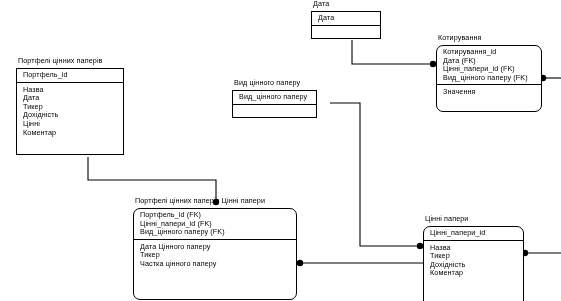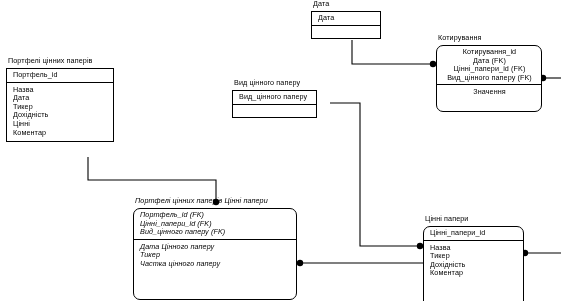--- a/index.html
+++ b/index.html
@@ -107,21 +107,21 @@
       <path class="conn-line" d="M 330 103 L 360 103 L 360 246 L 417 246"></path>
       <circle class="conn-dot" cx="420" cy="246" r="3.2"></circle>
       <path class="conn-line" d="M 301 263 L 423 263"></path>
       <circle class="conn-dot" cx="300" cy="263" r="3.2"></circle>
       <path class="conn-line" d="M 544 78 L 561 78"></path>
       <circle class="conn-dot" cx="543" cy="78" r="3.2"></circle>
       <path class="conn-line" d="M 526 253 L 561 253"></path>
       <circle class="conn-dot" cx="525" cy="253" r="3.2"></circle>
     </svg>
   <div id="entities-layer">
-      <div class="entity" style="left: 6px; top: 68px; width: 108px; height: 74px;">
+      <div class="entity" style="left: 16px; top: 68px; width: 108px; height: 87px;">
         <div class="entity-shadow"></div>
         <div class="entity-title">Портфелі цінних паперів</div>
         <div class="entity-box">
           <div class="pk-section">
             <div class="field">Портфель_id</div>
           </div>
           <div class="divider"></div>
           <div class="attr-section">
             <div class="field">Назва</div>
             <div class="field">Дата</div>
@@ -147,37 +147,37 @@
         <div class="entity-shadow"></div>
         <div class="entity-title">Вид цінного паперу</div>
         <div class="entity-box">
           <div class="pk-section">
             <div class="field">Вид_цінного паперу</div>
           </div>
           <div class="divider"></div>
           <div class="attr-section"></div>
         </div>
       </div>
-      <div class="entity rounded" style="left: 436px; top: 45px; width: 106px; height: 67px; text-align: center;">
+      <div class="entity rounded" style="left: 436px; top: 45px; width: 106px; height: 67px;">
         <div class="entity-shadow"></div>
         <div class="entity-title">Котирування</div>
         <div class="entity-box">
           <div class="pk-section">
             <div class="field">Котирування_id</div>
             <div class="field">Дата (FK)</div>
             <div class="field">Цінні_папери_id (FK)</div>
             <div class="field">Вид_цінного паперу (FK)</div>
           </div>
           <div class="divider"></div>
           <div class="attr-section">
             <div class="field">Значення</div>
           </div>
         </div>
       </div>
-      <div class="entity rounded" style="left: 133px; top: 208px; width: 164px; height: 92px; font-style: italic;">
+      <div class="entity rounded" style="left: 133px; top: 208px; width: 164px; height: 92px;">
         <div class="entity-shadow"></div>
         <div class="entity-title">Портфелі цінних паперів Цінні папери</div>
         <div class="entity-box">
           <div class="pk-section">
             <div class="field">Портфель_id (FK)</div>
             <div class="field">Цінні_папери_id (FK)</div>
             <div class="field">Вид_цінного паперу (FK)</div>
           </div>
           <div class="divider"></div>
           <div class="attr-section">

